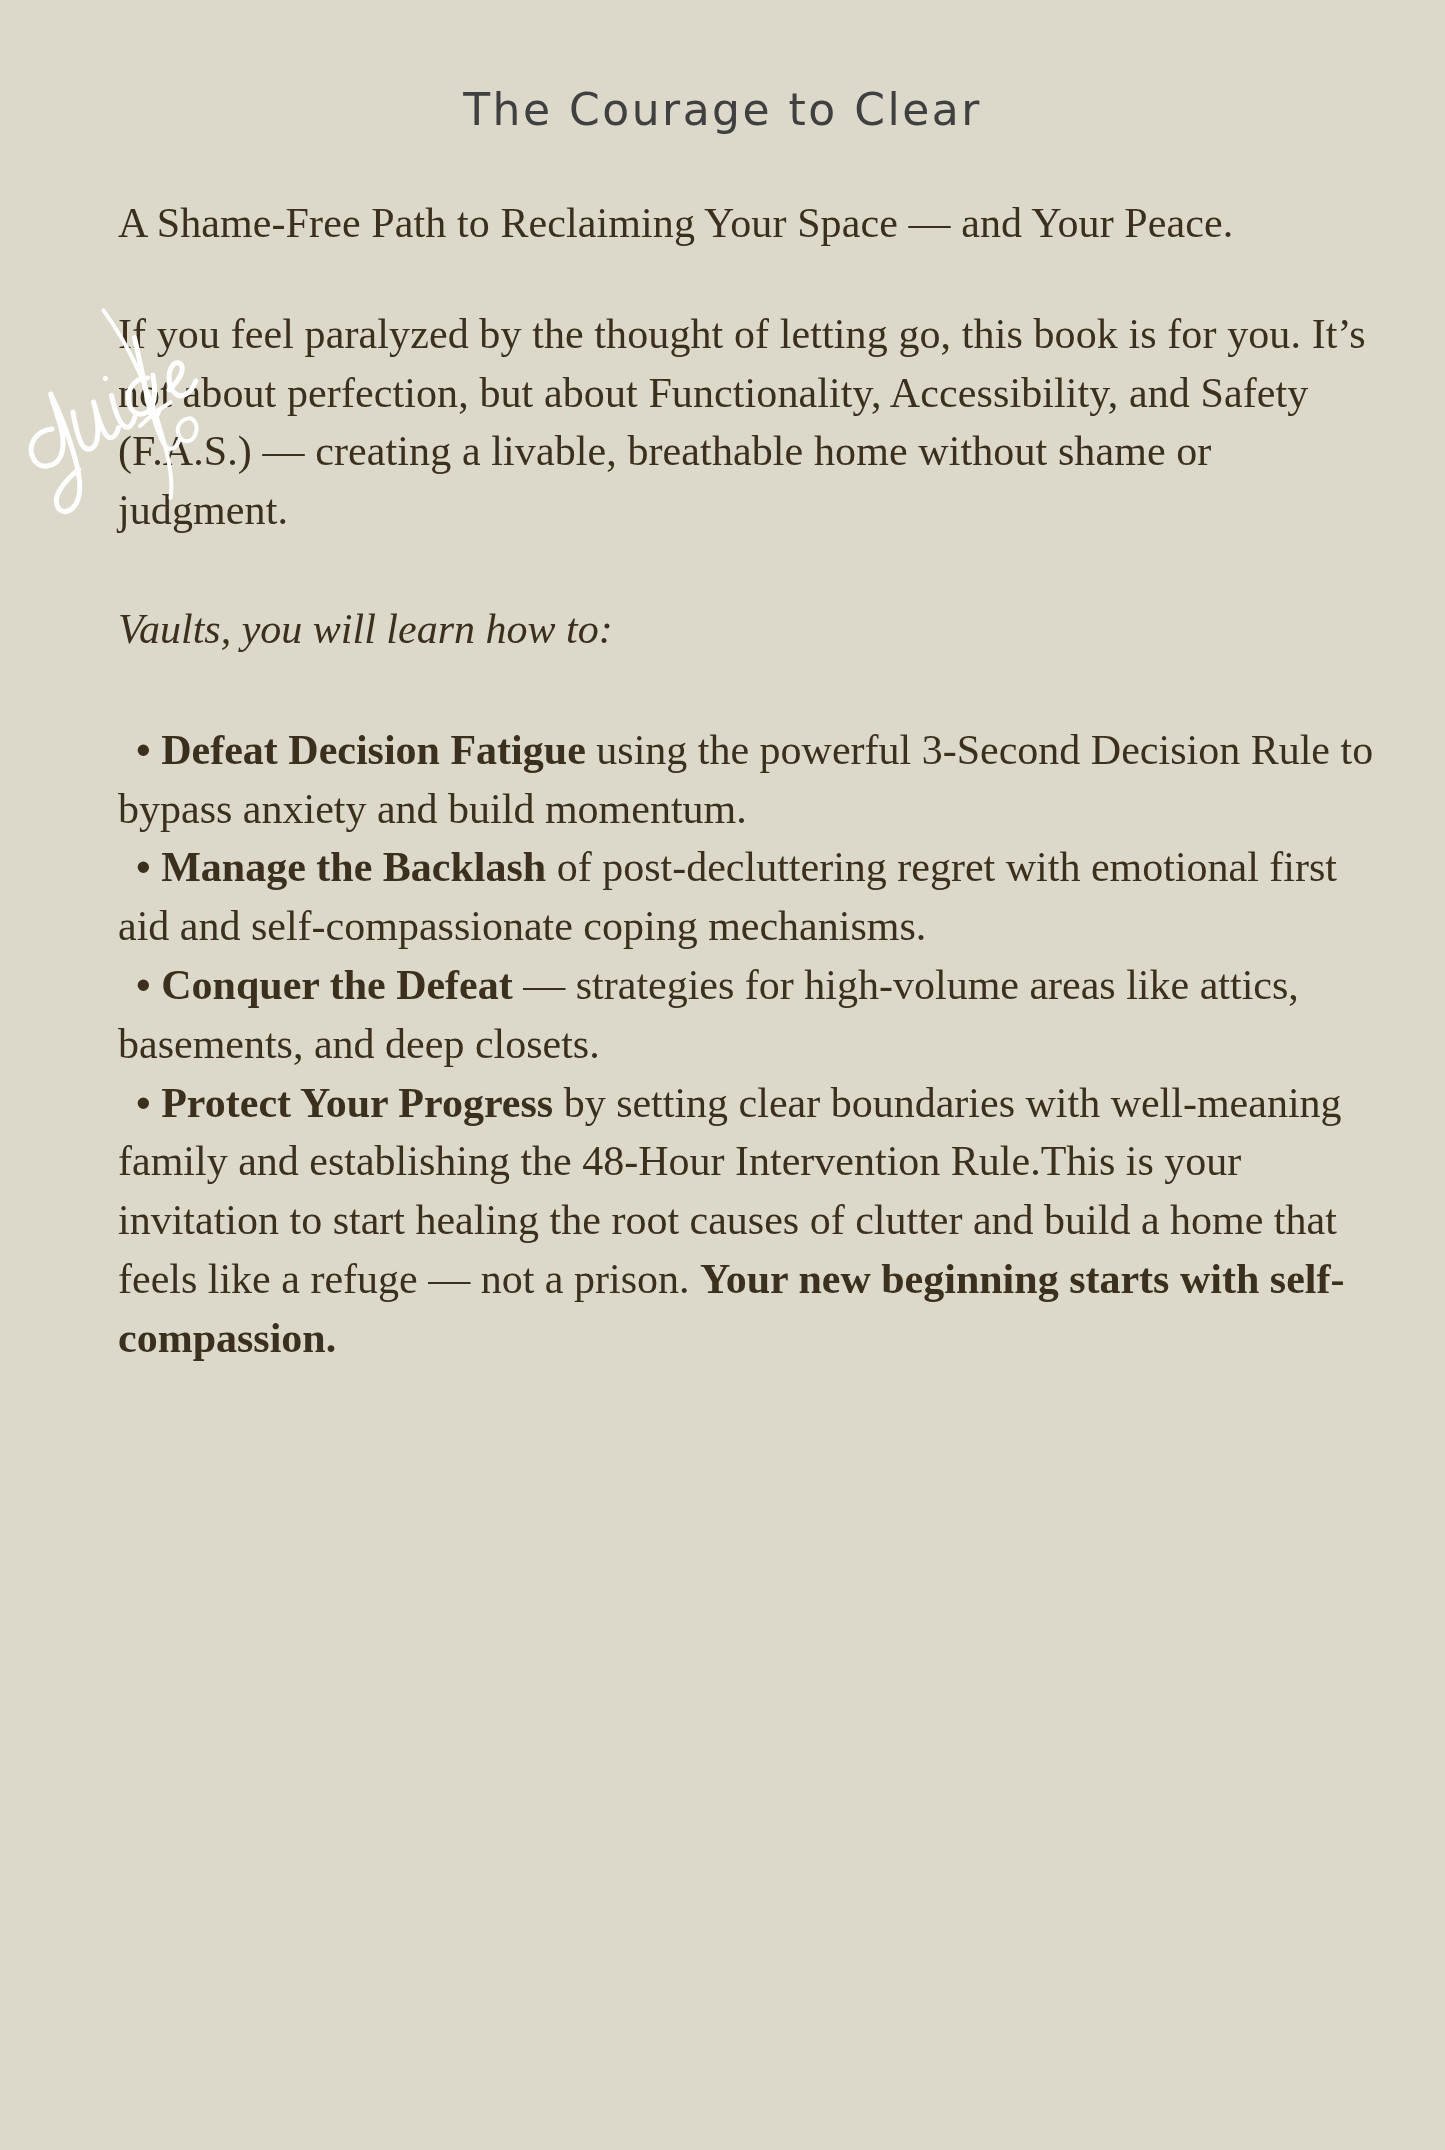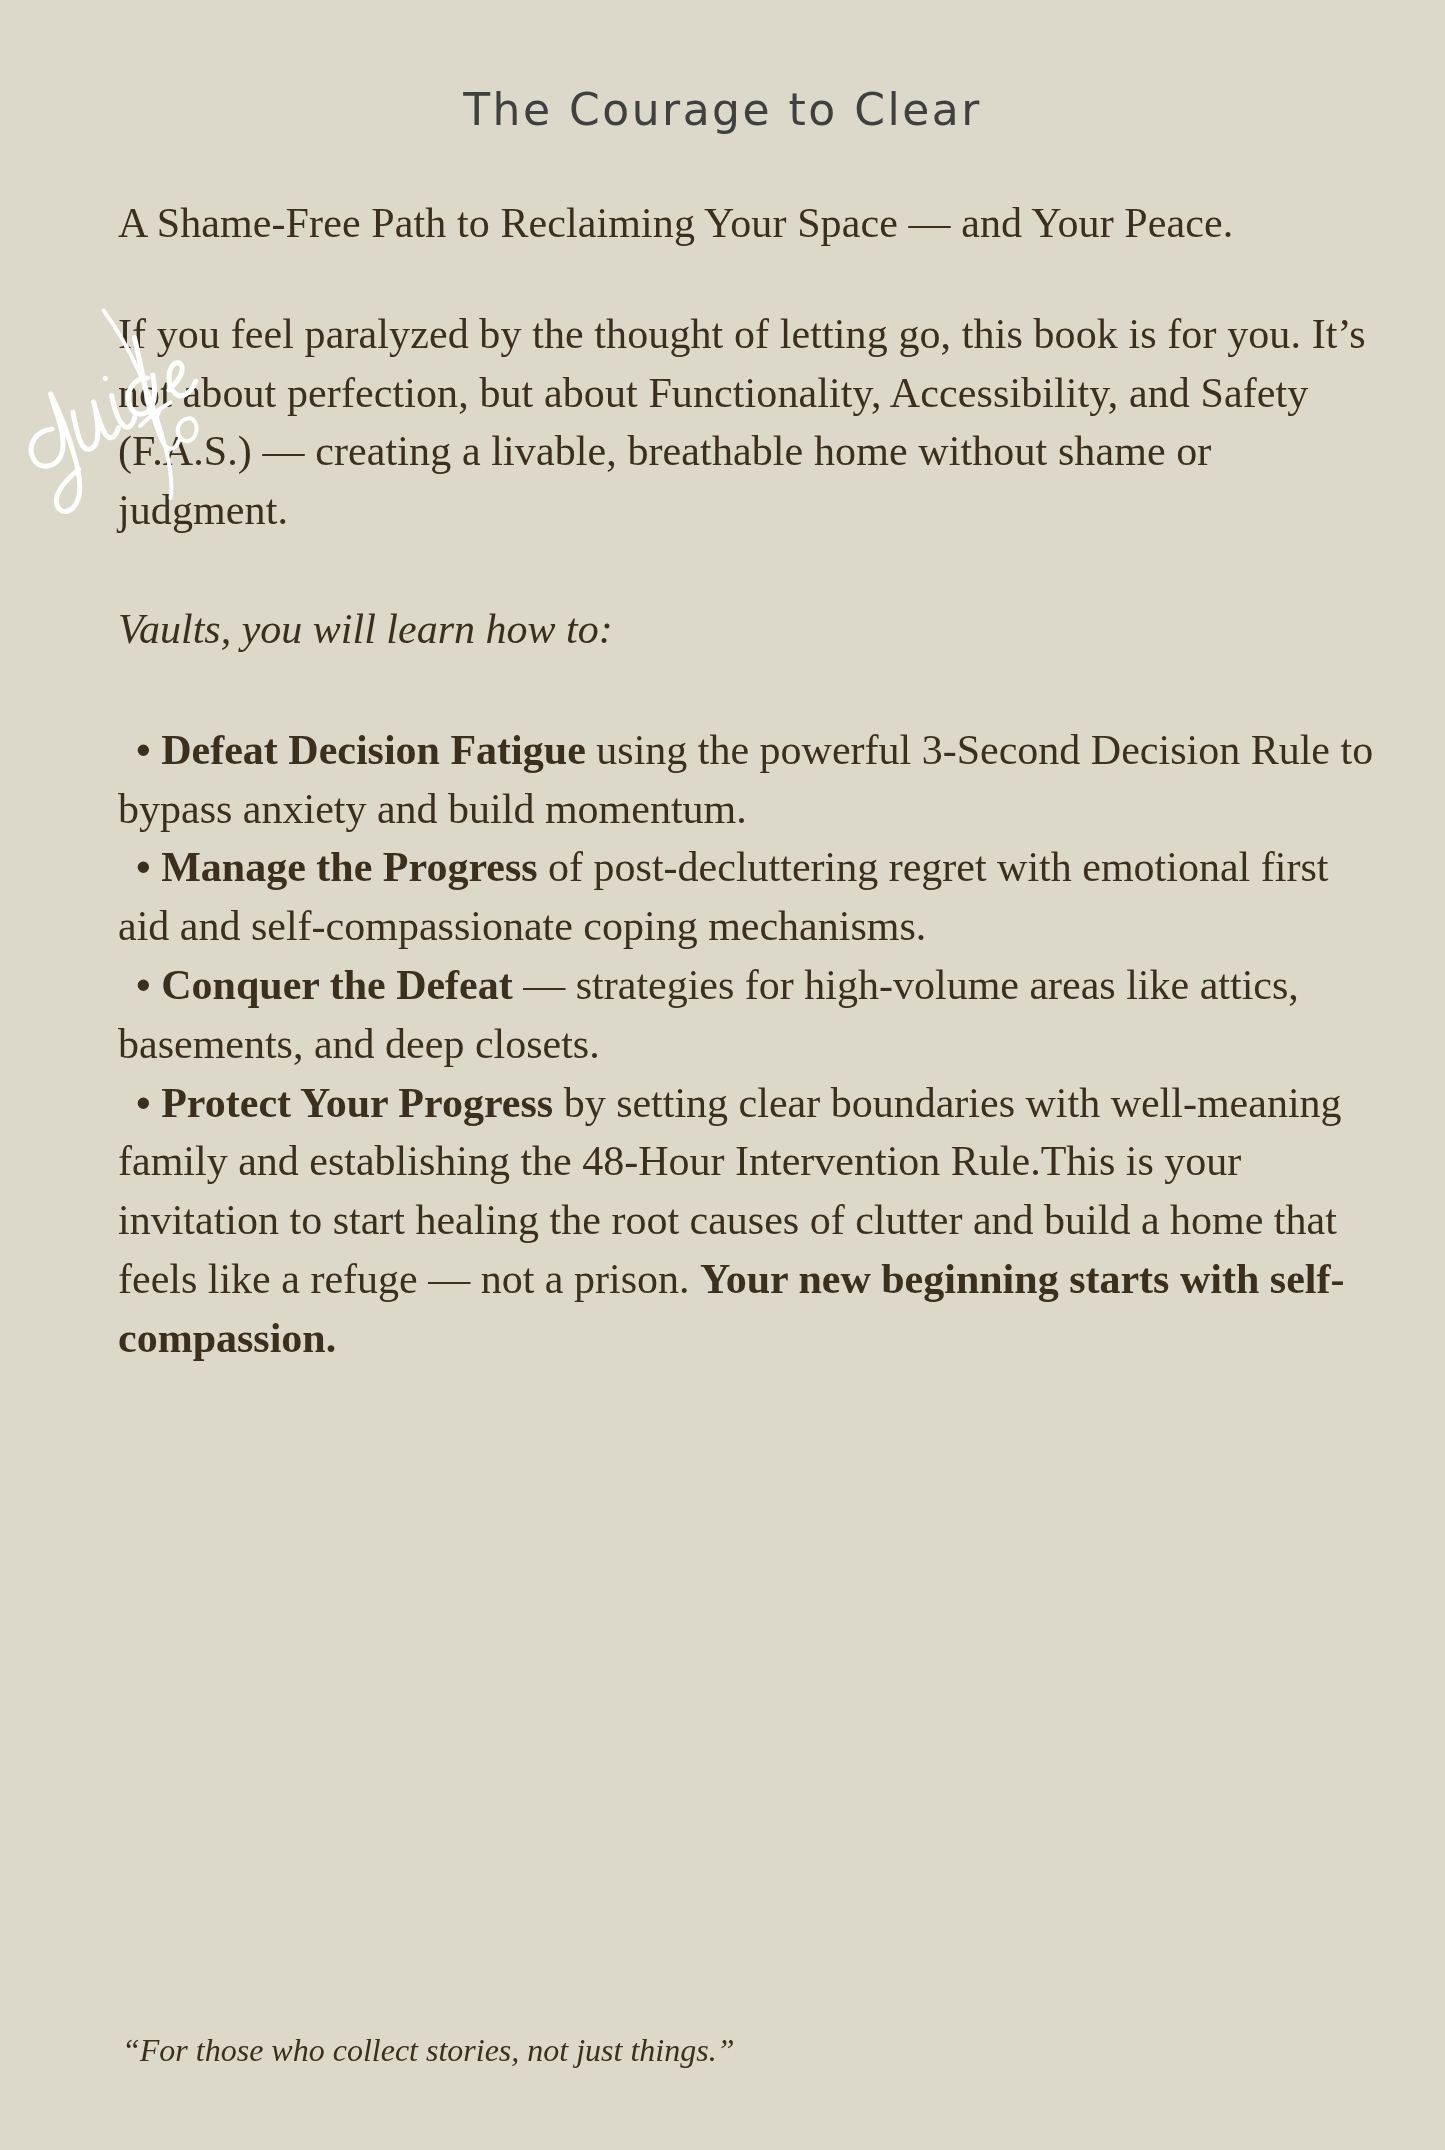--- a/index.html
+++ b/index.html
@@ -171,22 +171,21 @@
     <p class="para">If you feel paralyzed by the thought of letting go, this book is for you. It’s not about perfection, but about Functionality, Accessibility, and Safety (F.A.S.) — creating a livable, breathable home without shame or judgment.</p>
 
     <div class="spacer-md"></div>
 
     <p class="lead-in">Vaults, you will learn how to:</p>
 
     <div class="spacer-lg"></div>
 
     <ul class="bullets">
       <li><span class="bullet-dot">•</span>&nbsp;<b>Defeat Decision Fatigue</b><span> using the powerful 3-Second Decision Rule to bypass anxiety and build momentum.</span></li>
-      <li><span class="bullet-dot">•</span>&nbsp;<b>Manage the Progress</b><span> of post-decluttering regret with emotional first aid and self-compassionate coping mechanisms.</span></li>
+      <li><span class="bullet-dot">•</span>&nbsp;<b>Manage the Backlash</b><span> of post-decluttering regret with emotional first aid and self-compassionate coping mechanisms.</span></li>
       <li><span class="bullet-dot">•</span>&nbsp;<b>Conquer the Defeat</b><span> — strategies for high-volume areas like attics, basements, and deep closets.</span></li>
       <li><span class="bullet-dot">•</span>&nbsp;<b>Protect Your Progress</b><span> by setting clear boundaries with well-meaning family and establishing the 48-Hour Intervention Rule.</span><span>This is your invitation to start healing the root causes of clutter and build a home that feels like a refuge — not a prison. </span><b>Your new beginning starts with self-compassion.</b></li>
     </ul>
 
   </div>
 
-  <div class="footer-quote">“For those who collect stories, not just things.”</div>
 
 </div>
 
 </body></html>

